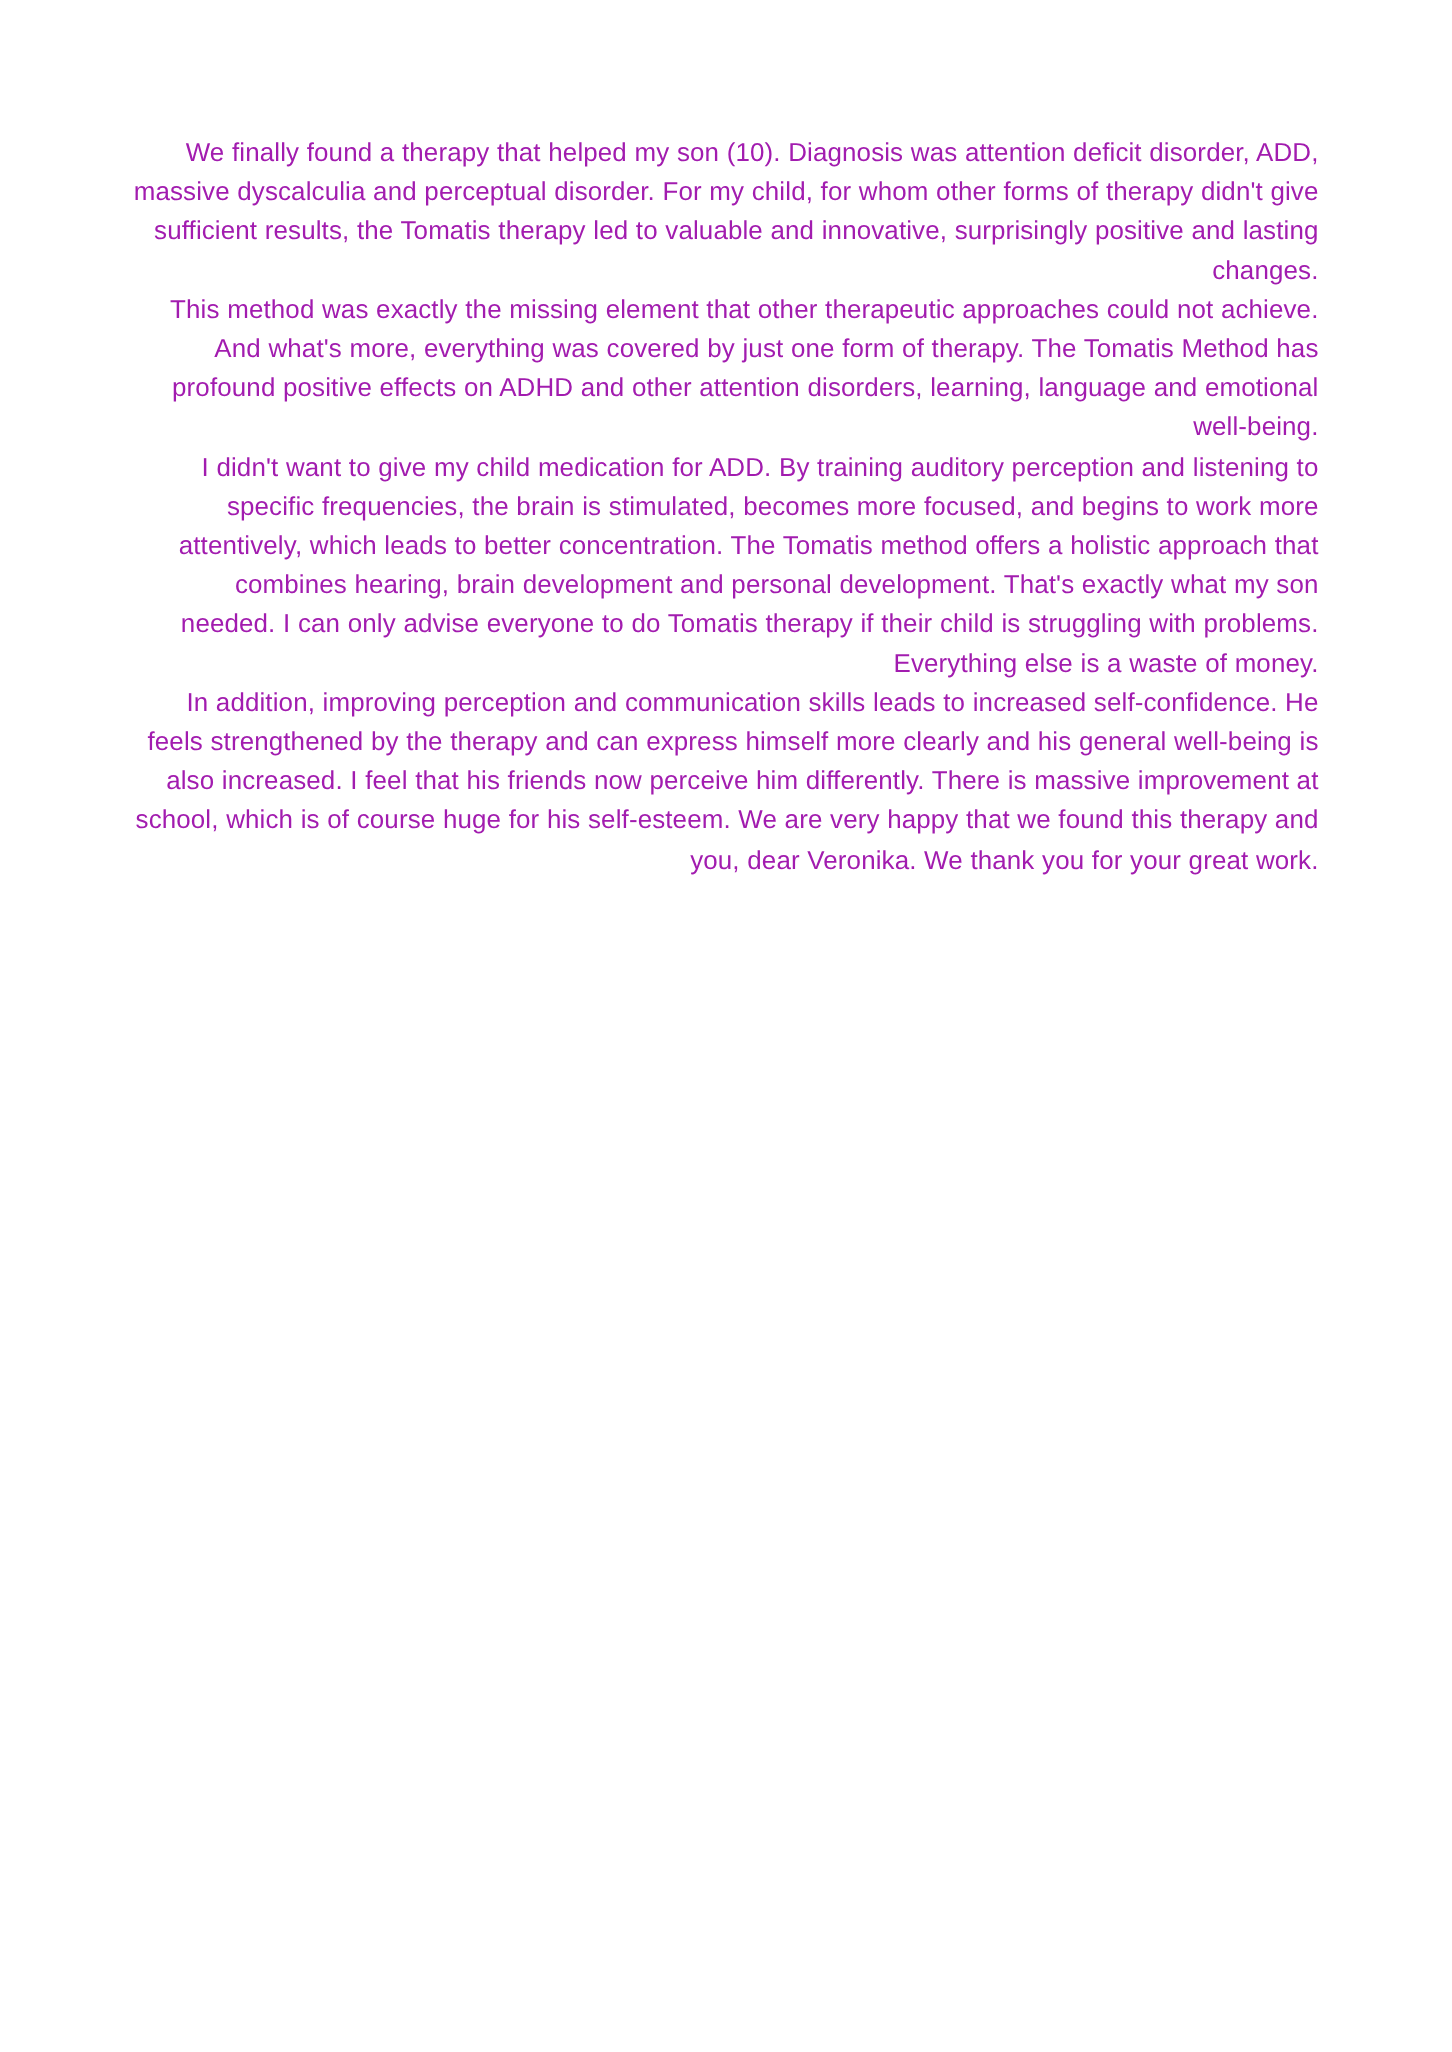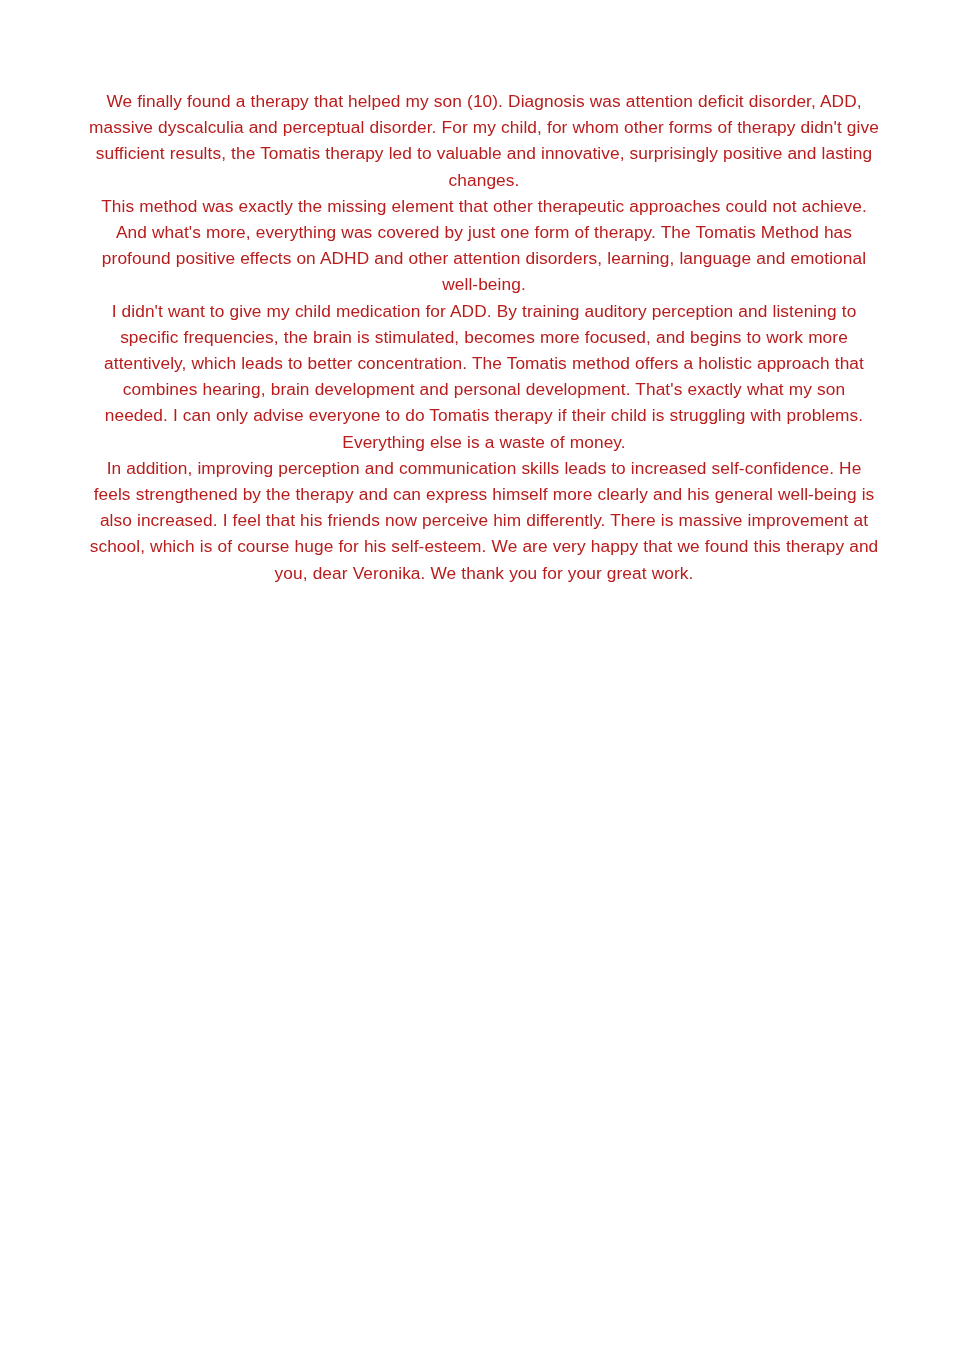--- a/index.html
+++ b/index.html
@@ -22,23 +22,23 @@
   }
   .doc-body {
     position: absolute;
     left: 89px;
     top: 88px;
     width: 790px;
   }
   .para {
     font-size: 17.3px;
     line-height: 26.2px;
-    color: #b91c1c;
+    color: #a21caf;
     margin: 0;
-    text-align: center;
+    text-align: right;
     letter-spacing: 0.005em;
     word-spacing: 0.01em;
   }
 </style>
 </head>
 <body>
 
 <div class="page">
   <div class="doc-body">
     <p class="para">We finally found a therapy that helped my son (10). Diagnosis was attention deficit disorder, ADD, massive dyscalculia and perceptual disorder. For my child, for whom other forms of therapy didn't give sufficient results, the Tomatis therapy led to valuable and innovative, surprisingly positive and lasting changes.</p>

